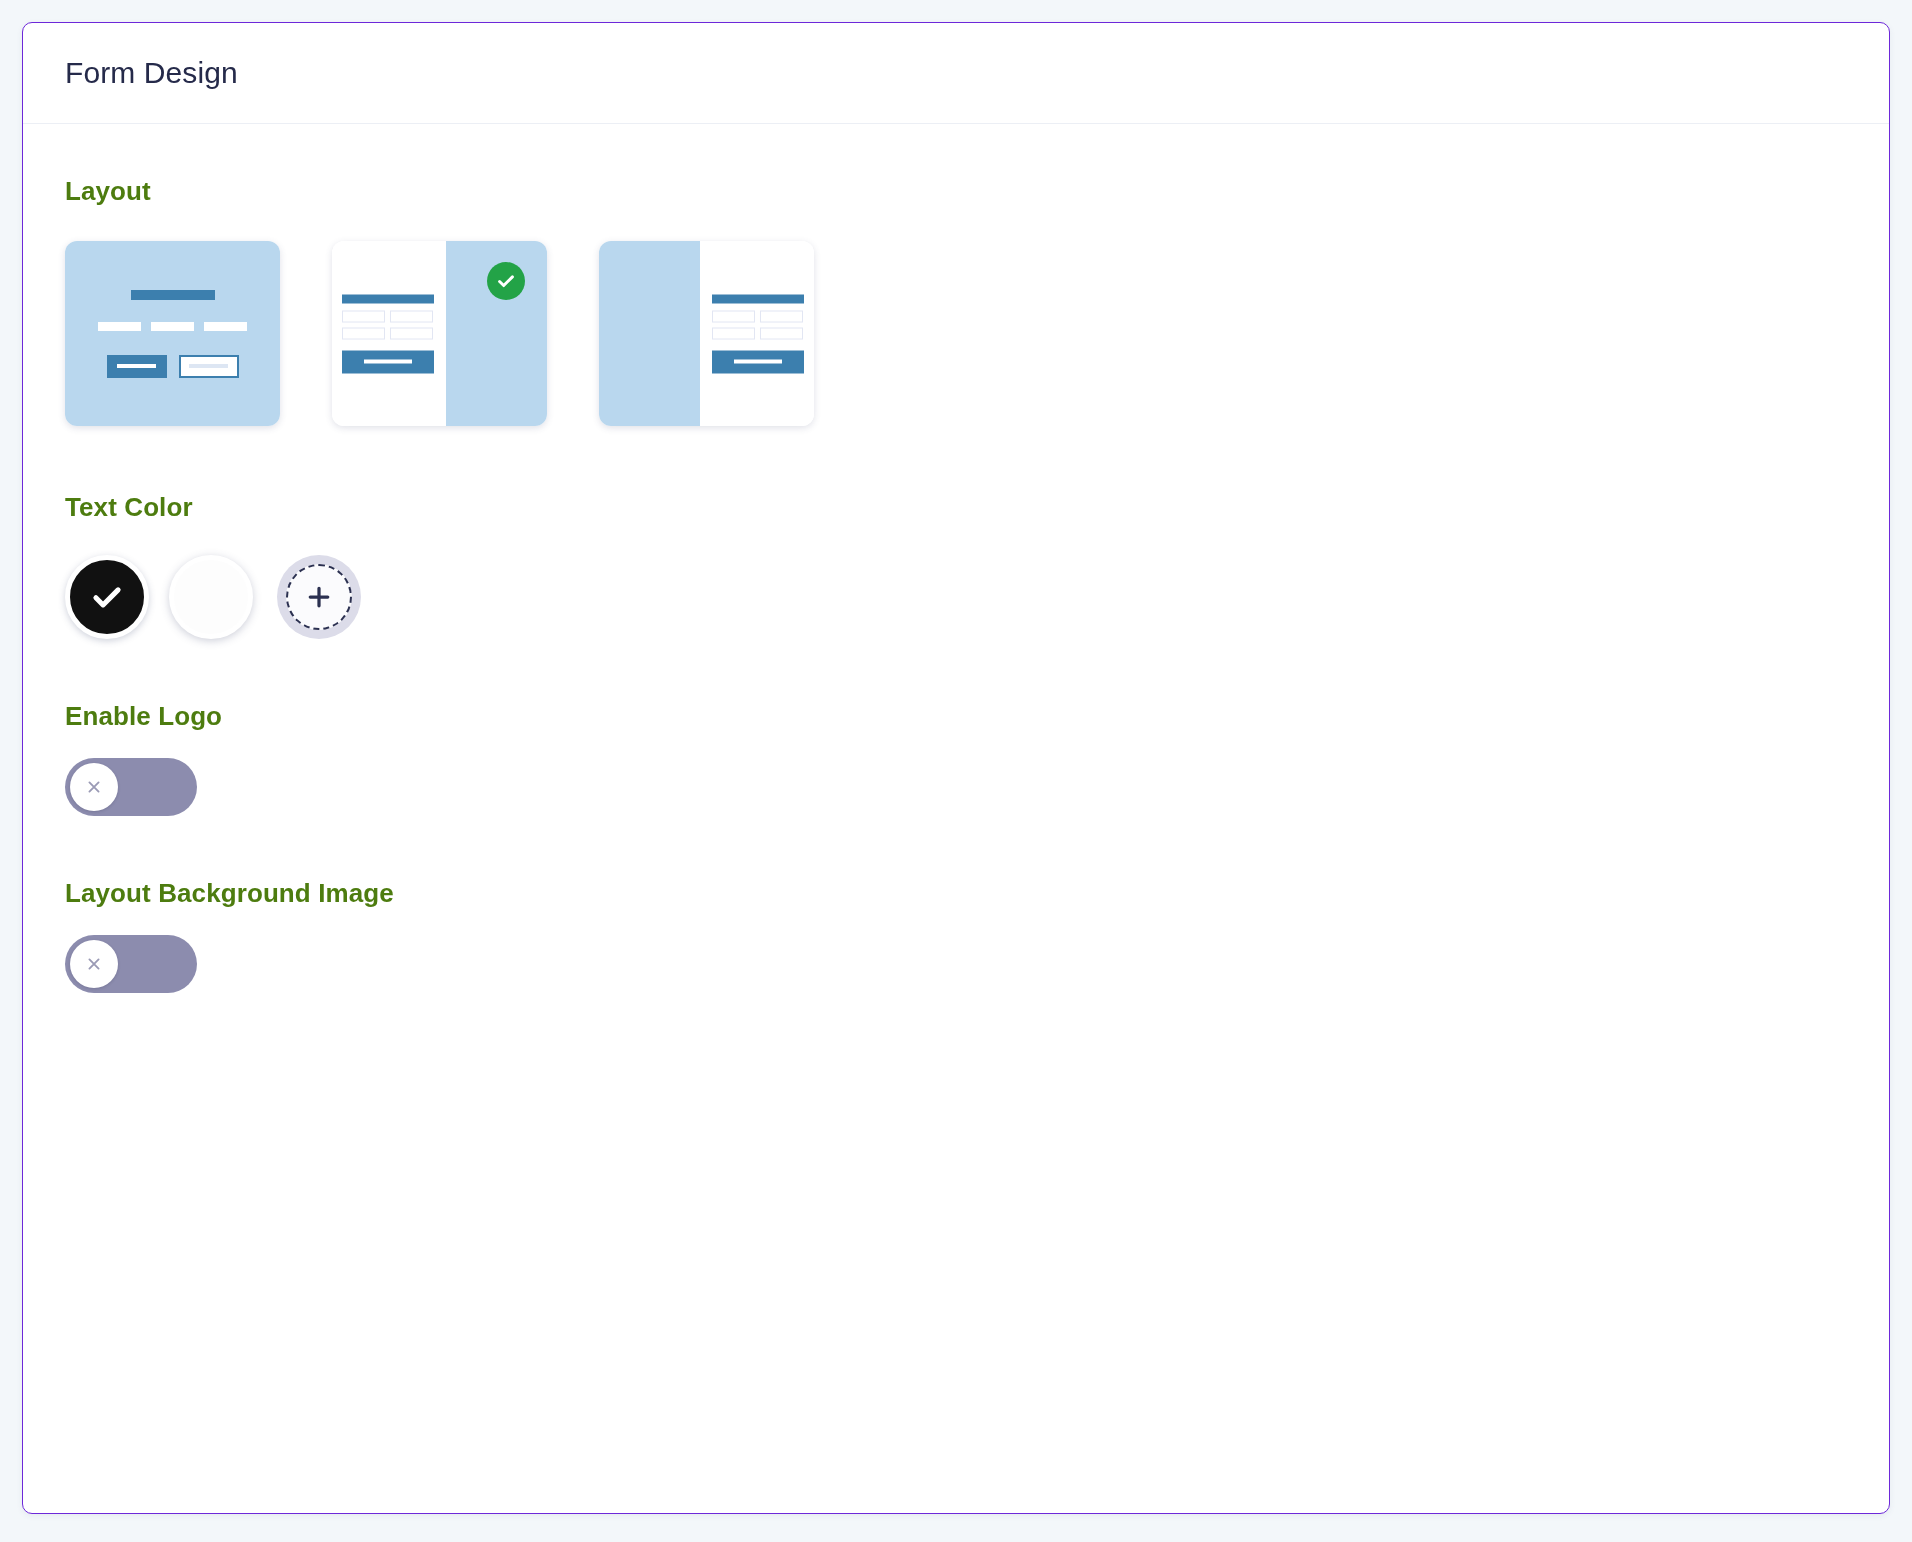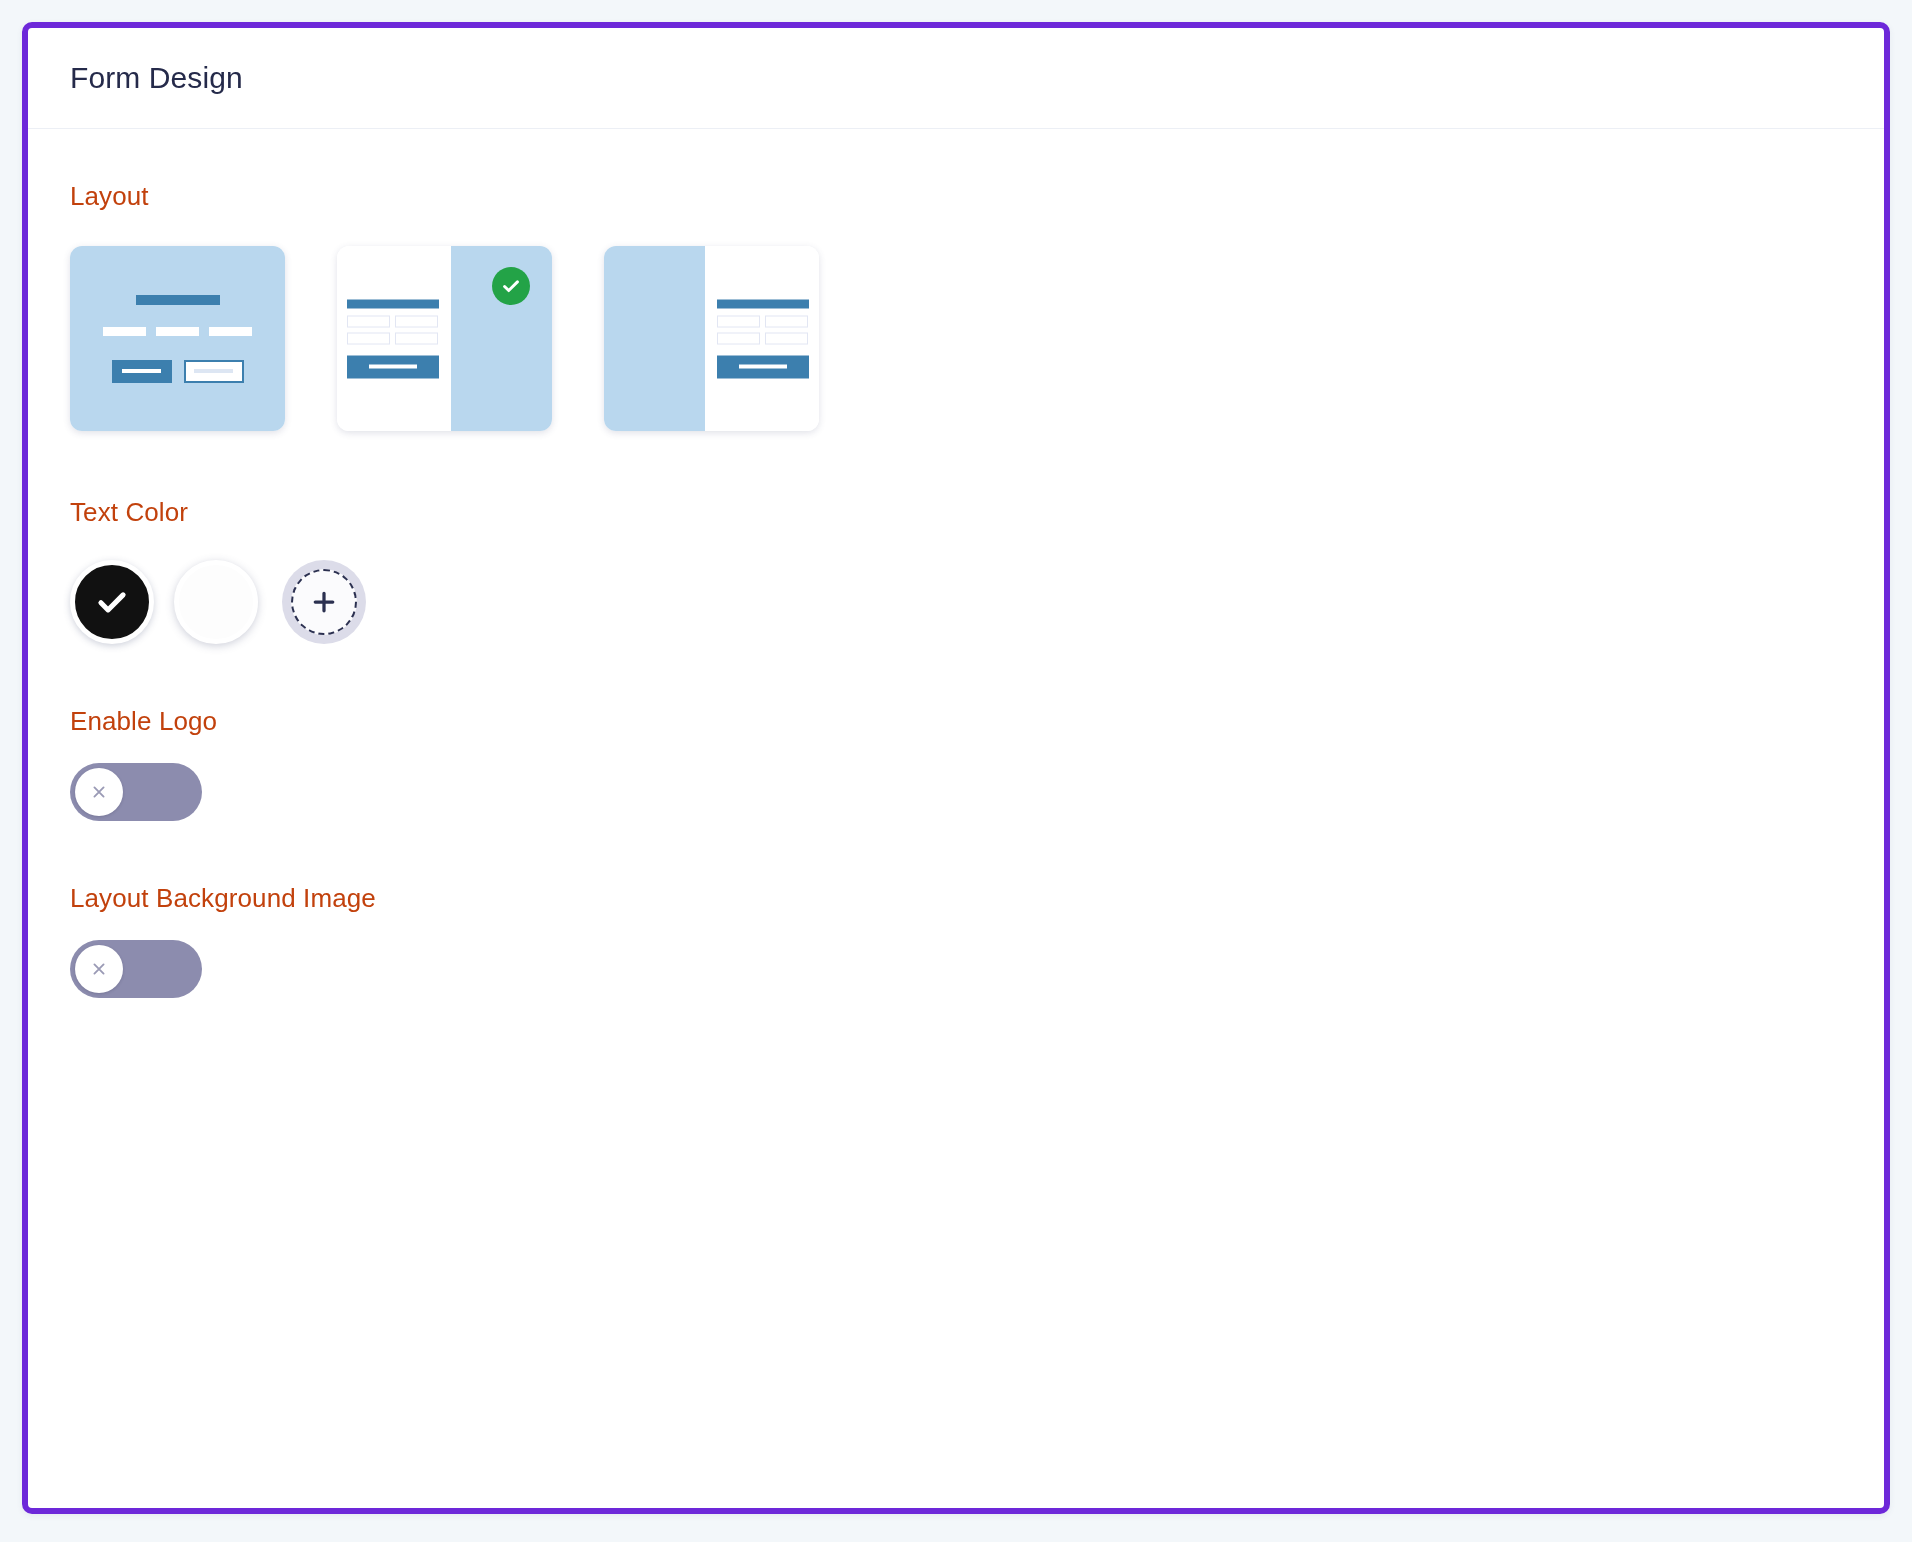--- a/index.html
+++ b/index.html
@@ -18,21 +18,21 @@
     height: 1542px;
     padding: 22px 22px 0 22px;
   }
 
   
   .card {
     width: 1868px;
     height: 1492px;
     background: #ffffff;
     border-radius: 10px;
-    border: 6px solid #6d28d9;
+    border: 1px solid #6d28d9;
     box-shadow: 0 2px 6px rgba(60, 70, 110, 0.07);
     overflow: hidden;
   }
 
   .card-header {
     height: 101px;
     border-bottom: 1px solid #eceff5;
     display: flex;
     align-items: center;
     padding-left: 42px;
@@ -44,22 +44,22 @@
     font-weight: 400;
     letter-spacing: 0.1px;
   }
 
   .card-body {
     padding: 52px 42px 0 42px;
   }
 
   .section-label {
     font-size: 26px;
-    color: #c2410c;
-    font-weight: 400;
+    color: #4d7c0f;
+    font-weight: 700;
     letter-spacing: 0.1px;
   }
 
   
   .layout-row {
     display: flex;
     gap: 52px;
     margin-top: 34px;
   }
 

